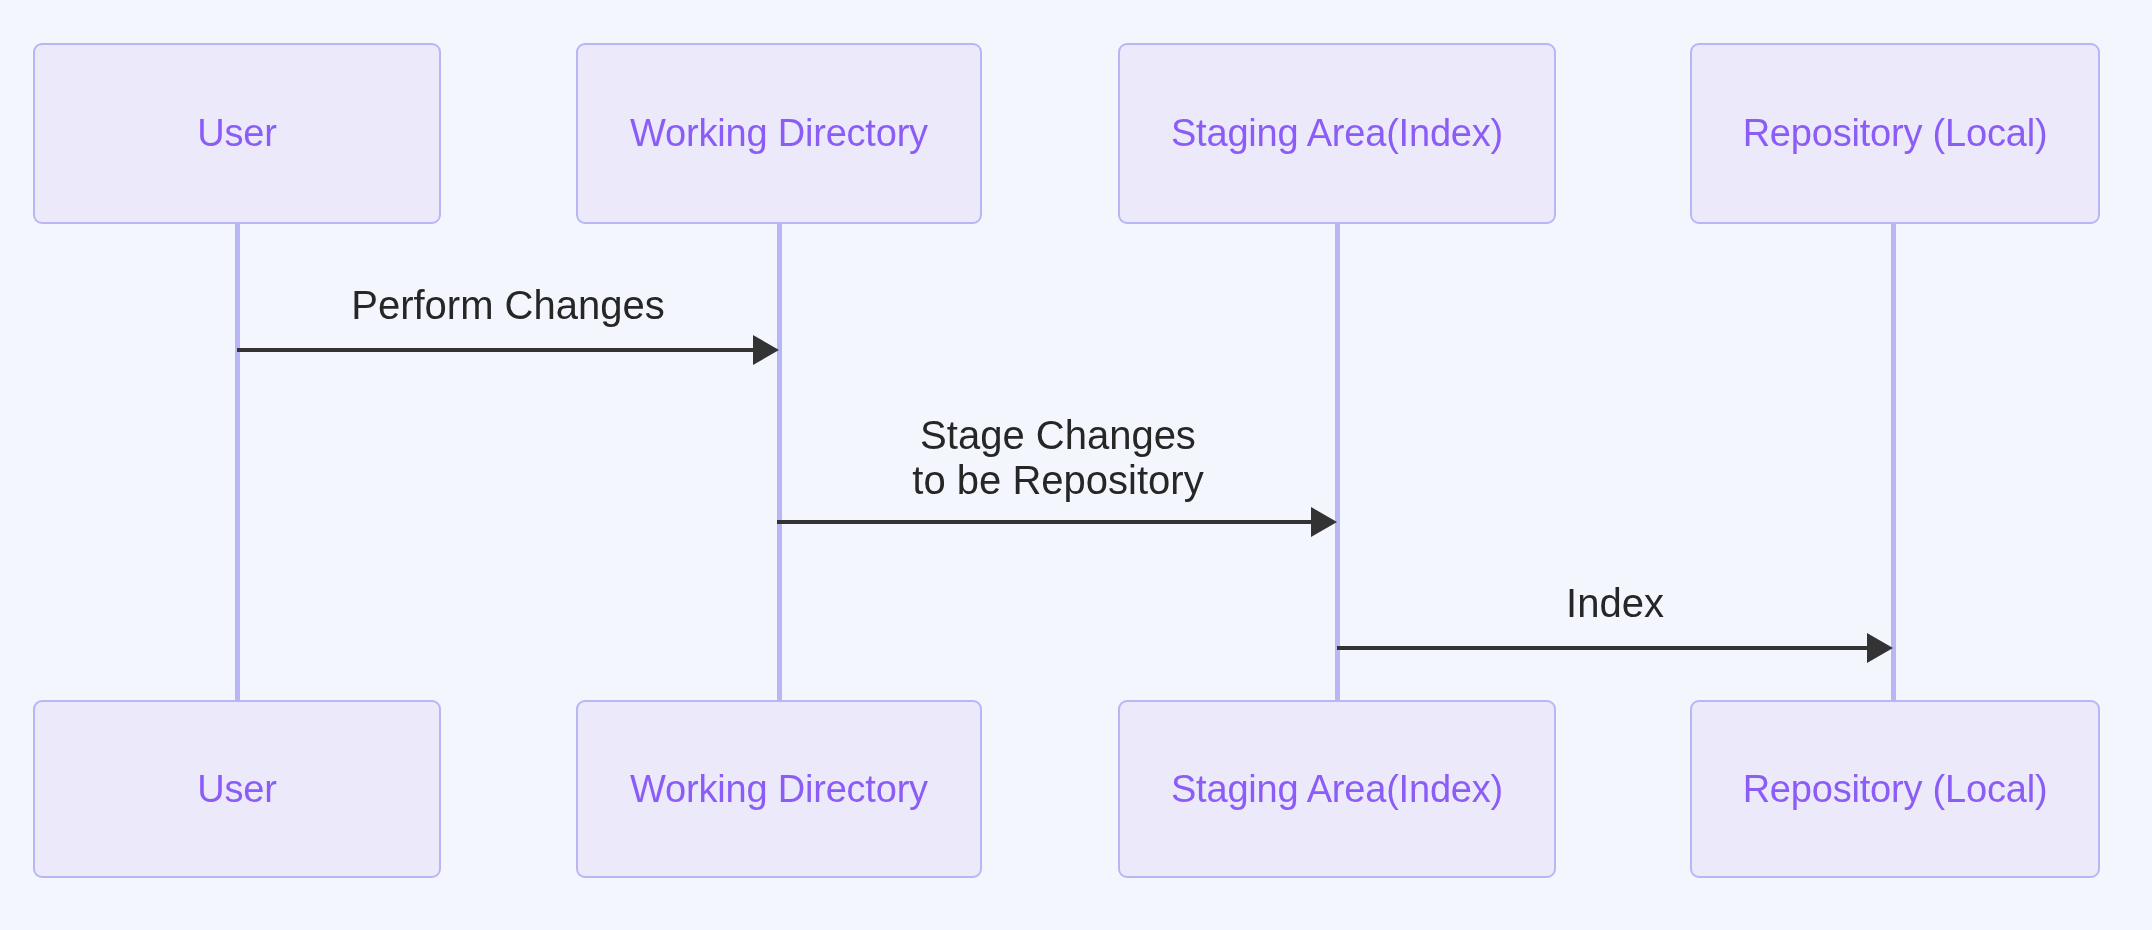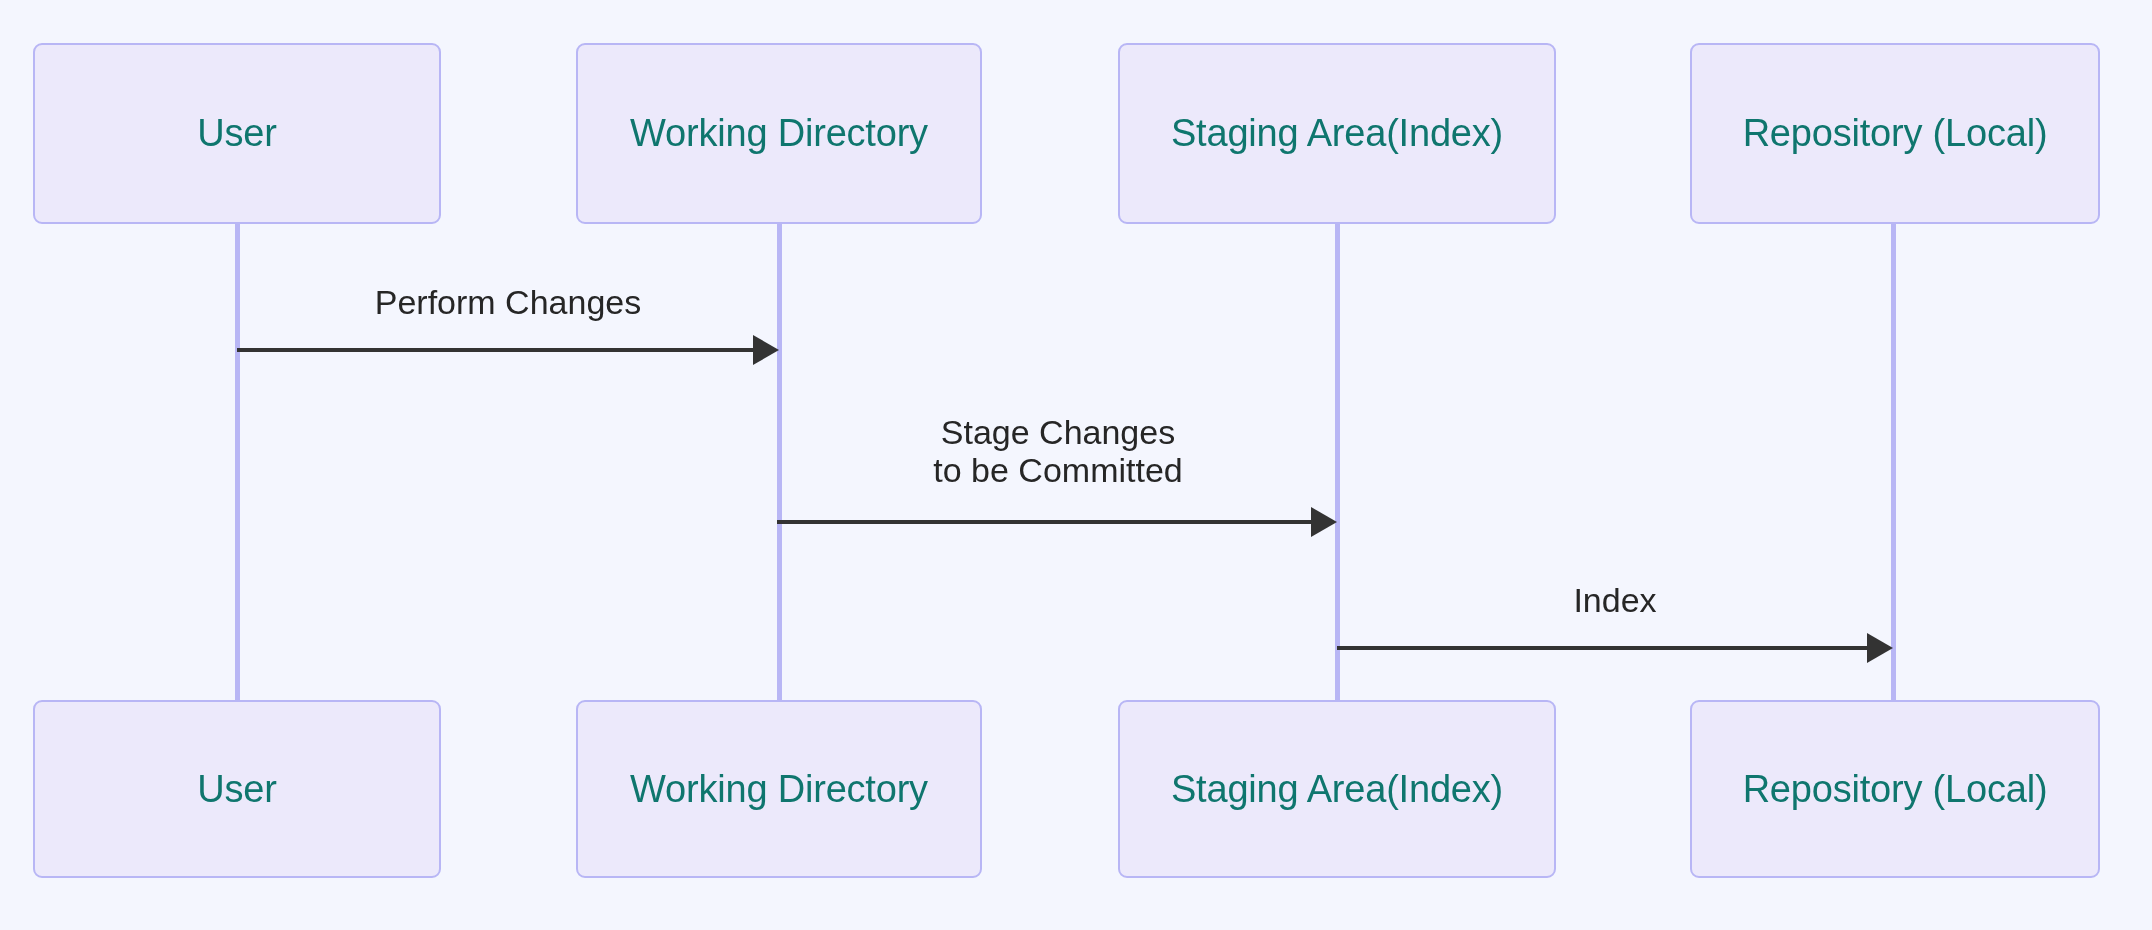--- a/index.html
+++ b/index.html
@@ -28,21 +28,21 @@
   }
   .actor-box {
     position: absolute;
     background: #ece9fb;
     border: 2px solid #b8b6f5;
     border-radius: 9px;
     box-sizing: border-box;
     display: flex;
     align-items: center;
     justify-content: center;
-    color: #0f766e;
+    color: #8b5cf6;
     font-size: 38px;
     font-family: "Liberation Sans", sans-serif;
     white-space: nowrap;
     letter-spacing: -0.2px;
   }
   .msg-line {
     position: absolute;
     height: 4px;
     background: #333333;
   }
@@ -50,21 +50,21 @@
     position: absolute;
     width: 0;
     height: 0;
     border-top: 15px solid transparent;
     border-bottom: 15px solid transparent;
     border-left: 26px solid #333333;
   }
   .msg-label {
     position: absolute;
     color: #262626;
-    font-size: 34px;
+    font-size: 40px;
     font-family: "Liberation Sans", sans-serif;
     text-align: center;
     line-height: 1.12;
     white-space: pre-line;
     transform: translateX(-50%);
   }
 </style>
 </head>
 <body>
 
@@ -85,19 +85,19 @@
   <div class="actor-box" style="left:1118px; top:700px; width:438px; height:178px;">Staging Area(Index)</div>
   <div class="actor-box" style="left:1690px; top:700px; width:410px; height:178px;">Repository (Local)</div>
 
   <div class="msg-line" style="left:237px; top:348px; width:516px;"></div>
   <div class="msg-head" style="left:753px; top:335px;"></div>
   <div class="msg-label" style="left:508px; top:283px;">Perform Changes</div>
 
   <div class="msg-line" style="left:777px; top:520px; width:534px;"></div>
   <div class="msg-head" style="left:1311px; top:507px;"></div>
   <div class="msg-label" style="left:1058px; top:413px;">Stage Changes
-to be Committed</div>
+to be Repository</div>
 
   <div class="msg-line" style="left:1337px; top:646px; width:530px;"></div>
   <div class="msg-head" style="left:1867px; top:633px;"></div>
   <div class="msg-label" style="left:1615px; top:581px;">Index</div>
 
 </div>
 
 </body></html>

